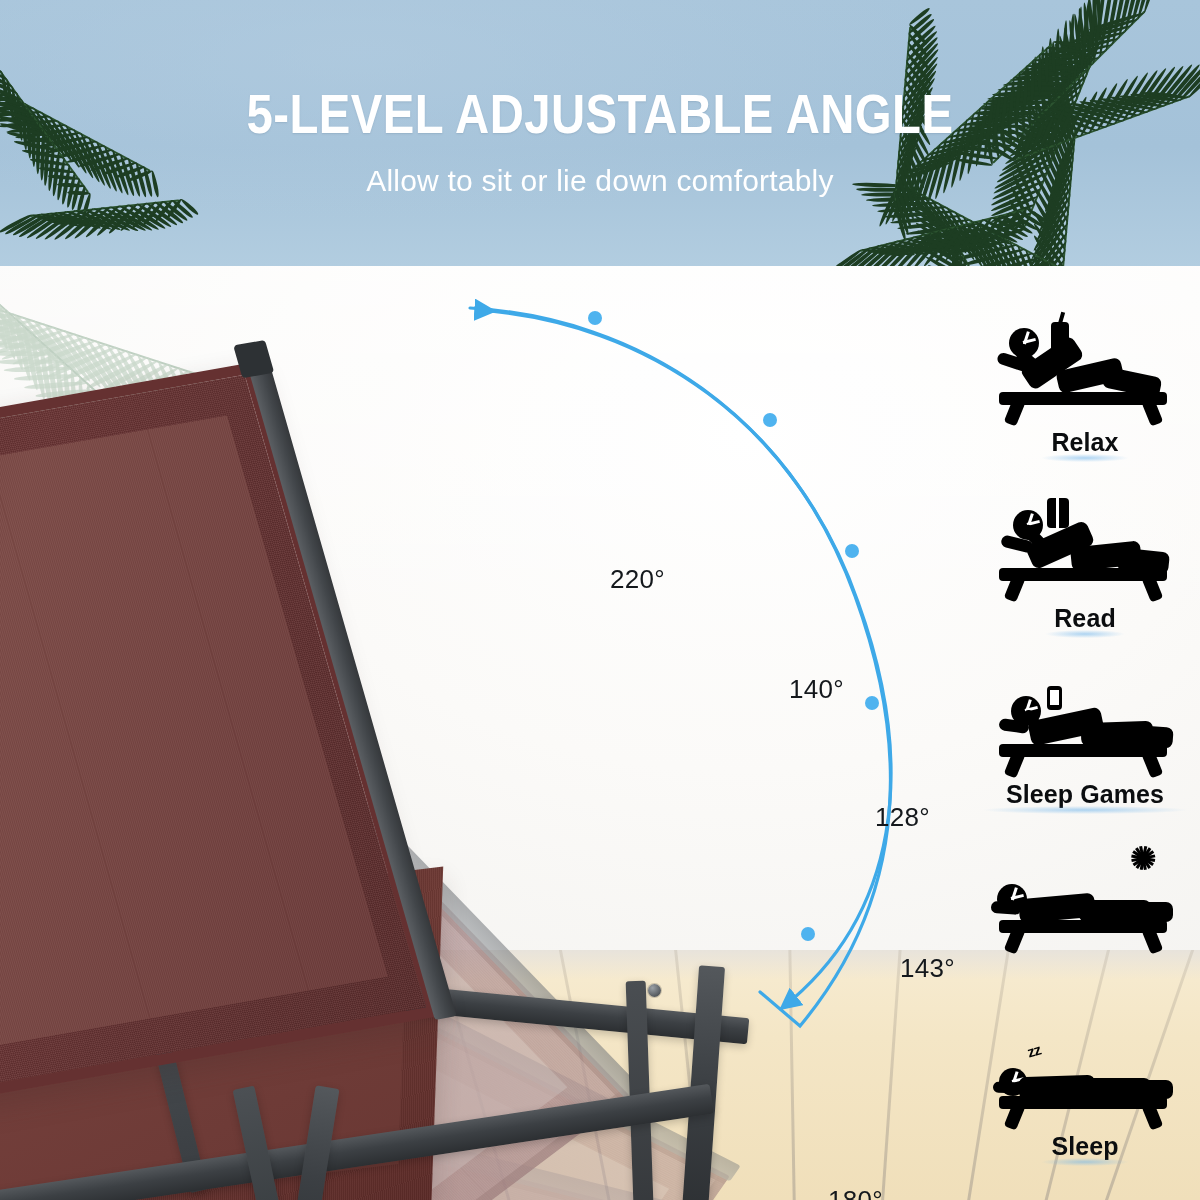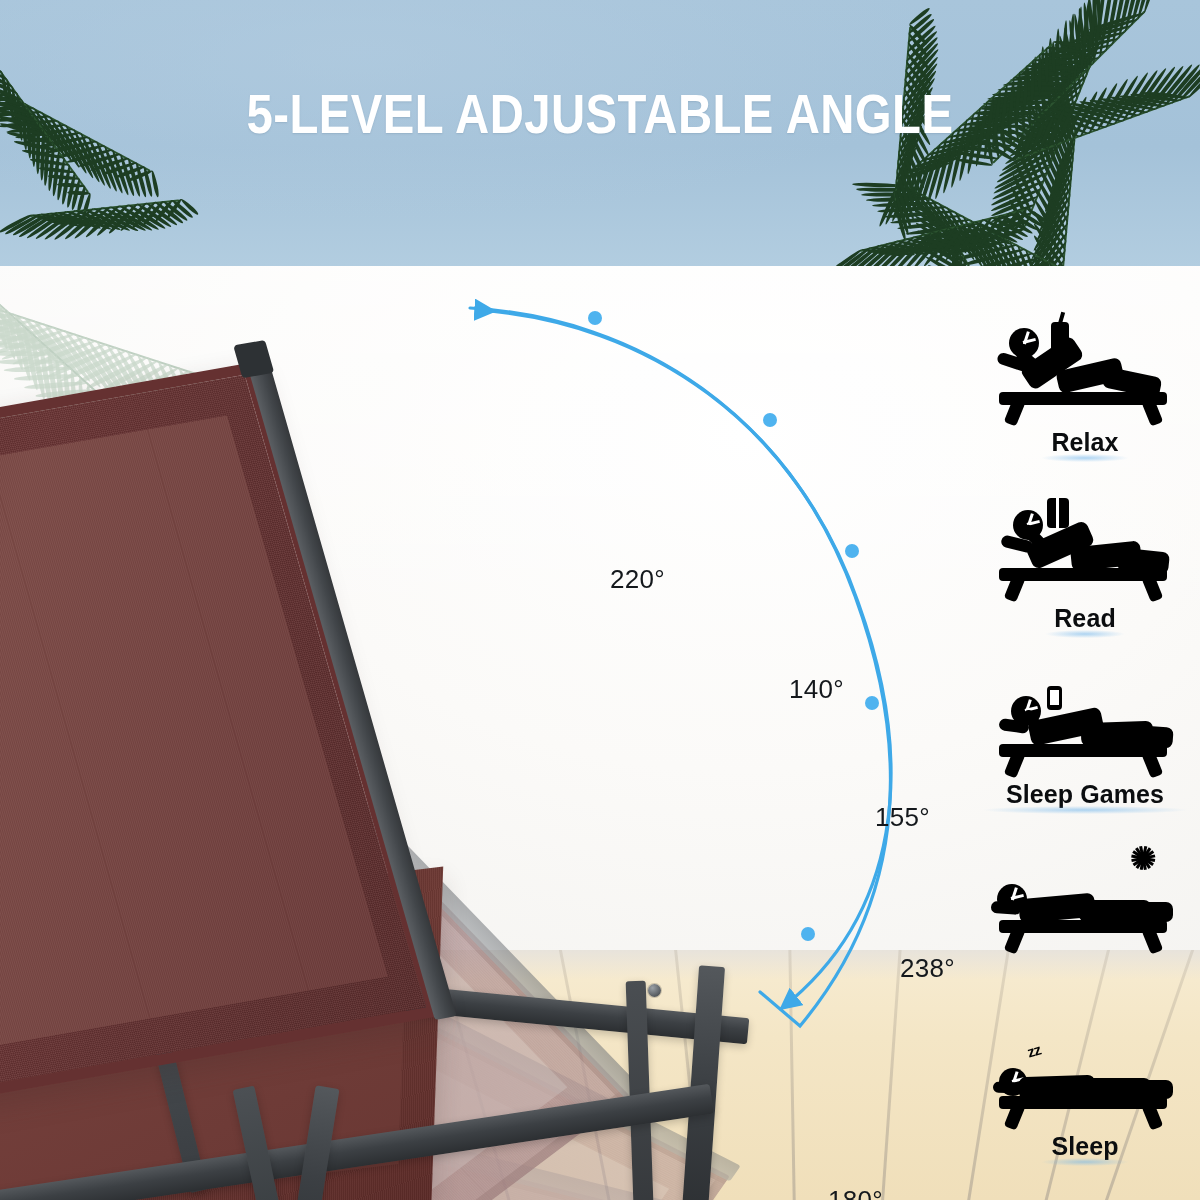--- a/index.html
+++ b/index.html
@@ -862,20 +862,21 @@
           <div class="leaf" style="height: 34.5755px; width: 4px; left: 123.529px; top: 0px; transform-origin: 50% 0%; transform: rotate(46.5882deg);"></div>
           <div class="leaf" style="height: 30.7075px; width: 4px; left: 132.353px; top: 0px; transform-origin: 50% 0%; transform: rotate(-45.0588deg);"></div>
           <div class="leaf" style="height: 30.7075px; width: 4px; left: 132.353px; top: 0px; transform-origin: 50% 0%; transform: rotate(45.0588deg);"></div>
           <div class="leaf" style="height: 26.6513px; width: 4px; left: 141.176px; top: 0px; transform-origin: 50% 0%; transform: rotate(-43.5294deg);"></div>
           <div class="leaf" style="height: 26.6513px; width: 4px; left: 141.176px; top: 0px; transform-origin: 50% 0%; transform: rotate(43.5294deg);"></div>
           <div class="leaf" style="height: 22.5px; width: 4px; left: 150px; top: 0px; transform-origin: 50% 0%; transform: rotate(-42deg);"></div>
           <div class="leaf" style="height: 22.5px; width: 4px; left: 150px; top: 0px; transform-origin: 50% 0%; transform: rotate(42deg);"></div>
         </div>
       </div>
     <div class="hdr-title">5-LEVEL ADJUSTABLE ANGLE</div>
+    <div class="hdr-sub">Allow to sit or lie down comfortably</div>
   </div>
 
   <div id="stage">
     <div id="stage-vignette"></div>
     <div id="stage-foliage" style="position: absolute; left: 0px; top: 0px; width: 420px; height: 430px; overflow: hidden;">
         <div class="frond ghost-frond" style="left: -10px; top: 40px; width: 250px; height: 2px; transform: rotate(18deg);">
           <div class="spine" style="width: 250px;"></div>
           <div class="leaf" style="height: 58.087px; width: 5px; left: 0px; top: 0px; transform-origin: 50% 0%; transform: rotate(-62deg);"></div>
           <div class="leaf" style="height: 61.9915px; width: 5px; left: 10.8696px; top: 0px; transform-origin: 50% 0%; transform: rotate(-60.8696deg);"></div>
           <div class="leaf" style="height: 61.9915px; width: 5px; left: 10.8696px; top: 0px; transform-origin: 50% 0%; transform: rotate(60.8696deg);"></div>
@@ -1168,22 +1169,22 @@
         <circle cx="770" cy="154" r="7" fill="#4fb3ef"></circle>
         <circle cx="852" cy="285" r="7" fill="#4fb3ef"></circle>
         <circle cx="872" cy="437" r="7" fill="#4fb3ef"></circle>
         <circle cx="808" cy="668" r="7" fill="#4fb3ef"></circle>
       </g>
     </svg>
 
     <div id="angle-labels">
         <div class="angle-label" style="left: 610px; top: 298px;">220°</div>
         <div class="angle-label" style="left: 789px; top: 408px;">140°</div>
-        <div class="angle-label" style="left: 875px; top: 536px;">155°</div>
-        <div class="angle-label" style="left: 900px; top: 687px;">238°</div>
+        <div class="angle-label" style="left: 875px; top: 536px;">128°</div>
+        <div class="angle-label" style="left: 900px; top: 687px;">143°</div>
         <div class="angle-label" style="left: 828px; top: 919px;">180°</div>
       </div>
 
     <div id="icon-col">
         <div class="icon-block" style="top: 0px;">
           <div class="icon-art">
             <div style="position: absolute; left: 0px; top: 0px; width: 200px; height: 110px;">
               <div class="pc r1" style="left: 14px; top: 76px; width: 168px; height: 13px;"></div>
               <div class="pc r1" style="left: 28px; top: 84px; width: 13px; height: 26px; transform: rotate(22deg); transform-origin: 50% 0%;"></div>
               <div class="pc r1" style="left: 156px; top: 84px; width: 13px; height: 26px; transform: rotate(-22deg); transform-origin: 50% 0%;"></div>

